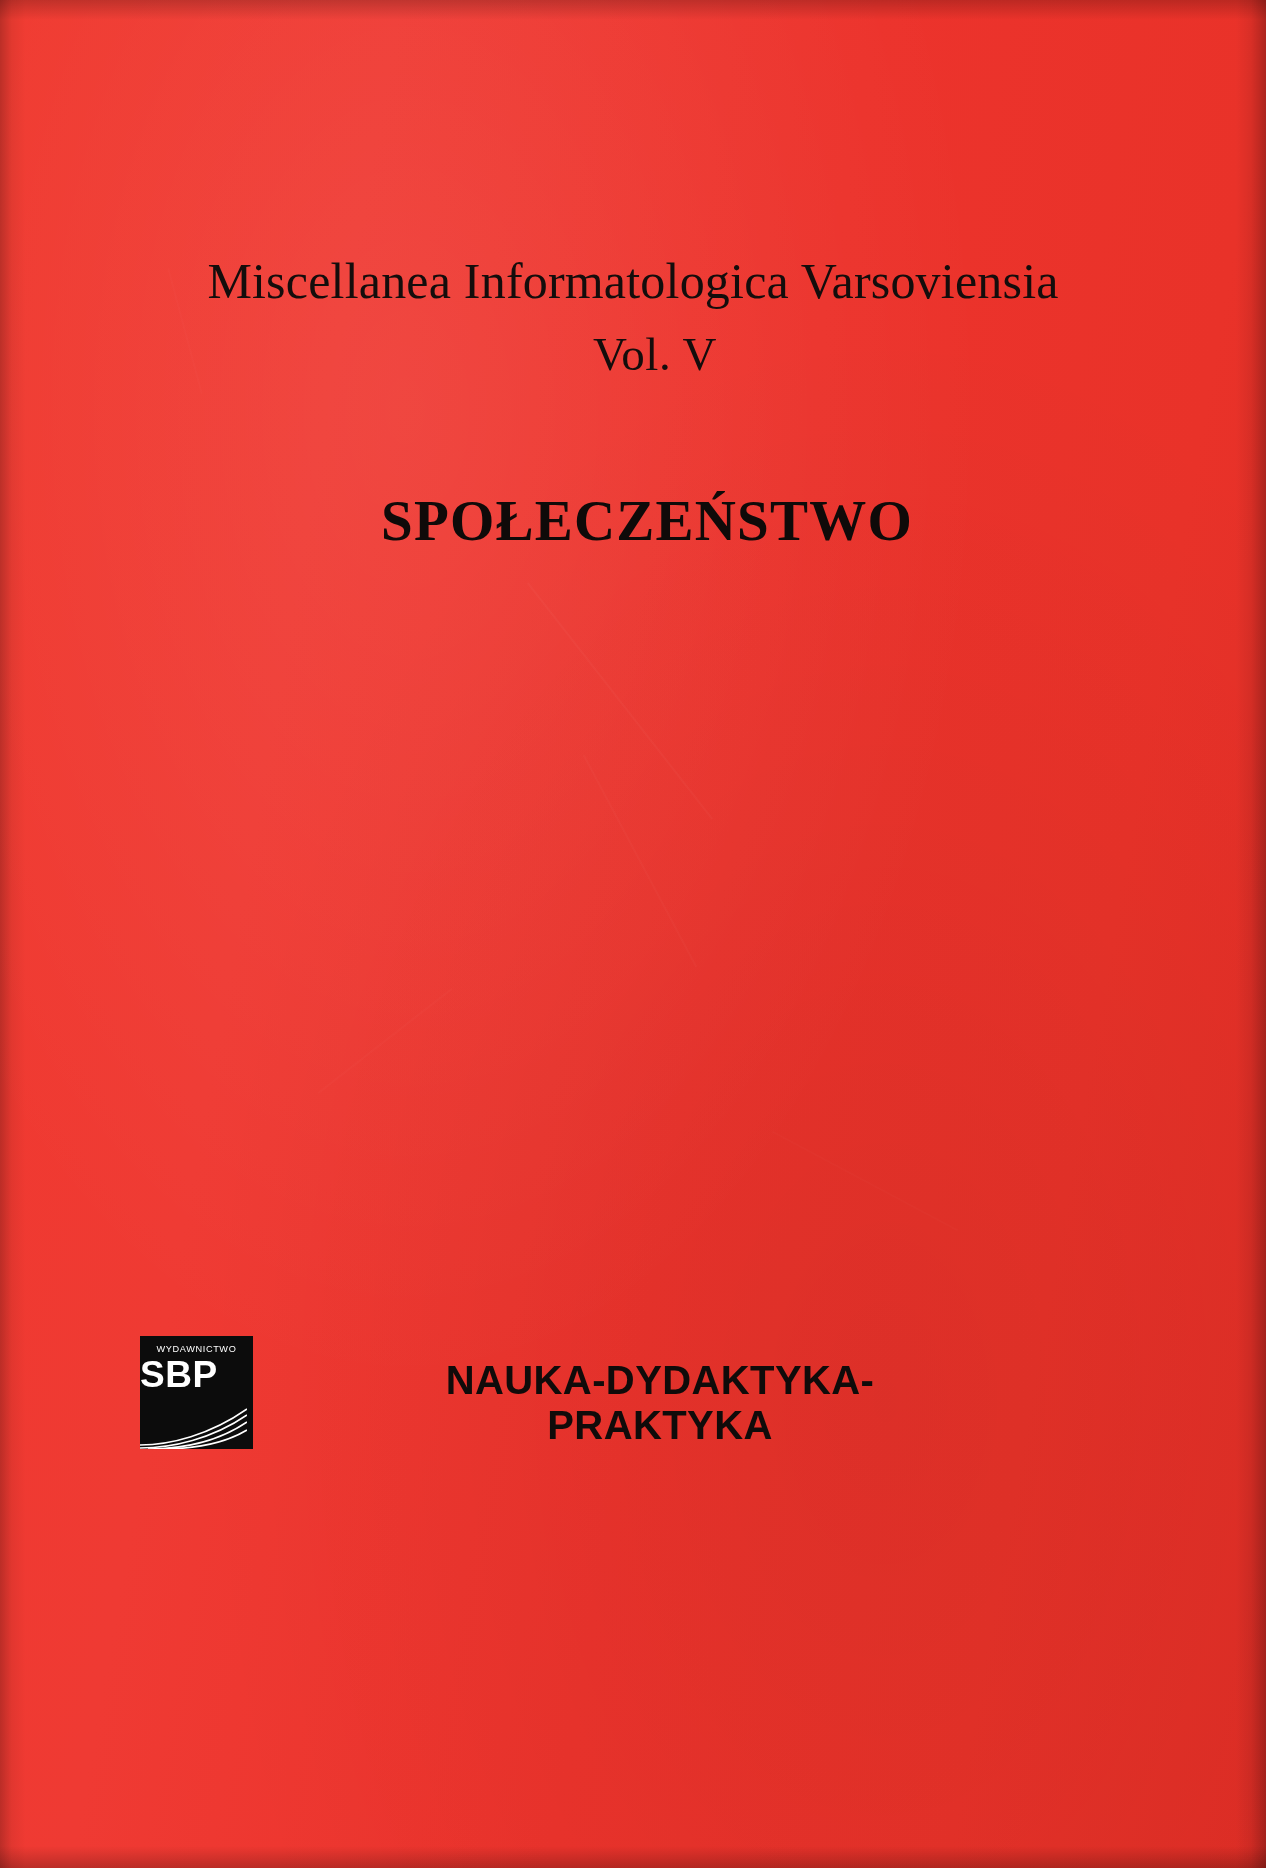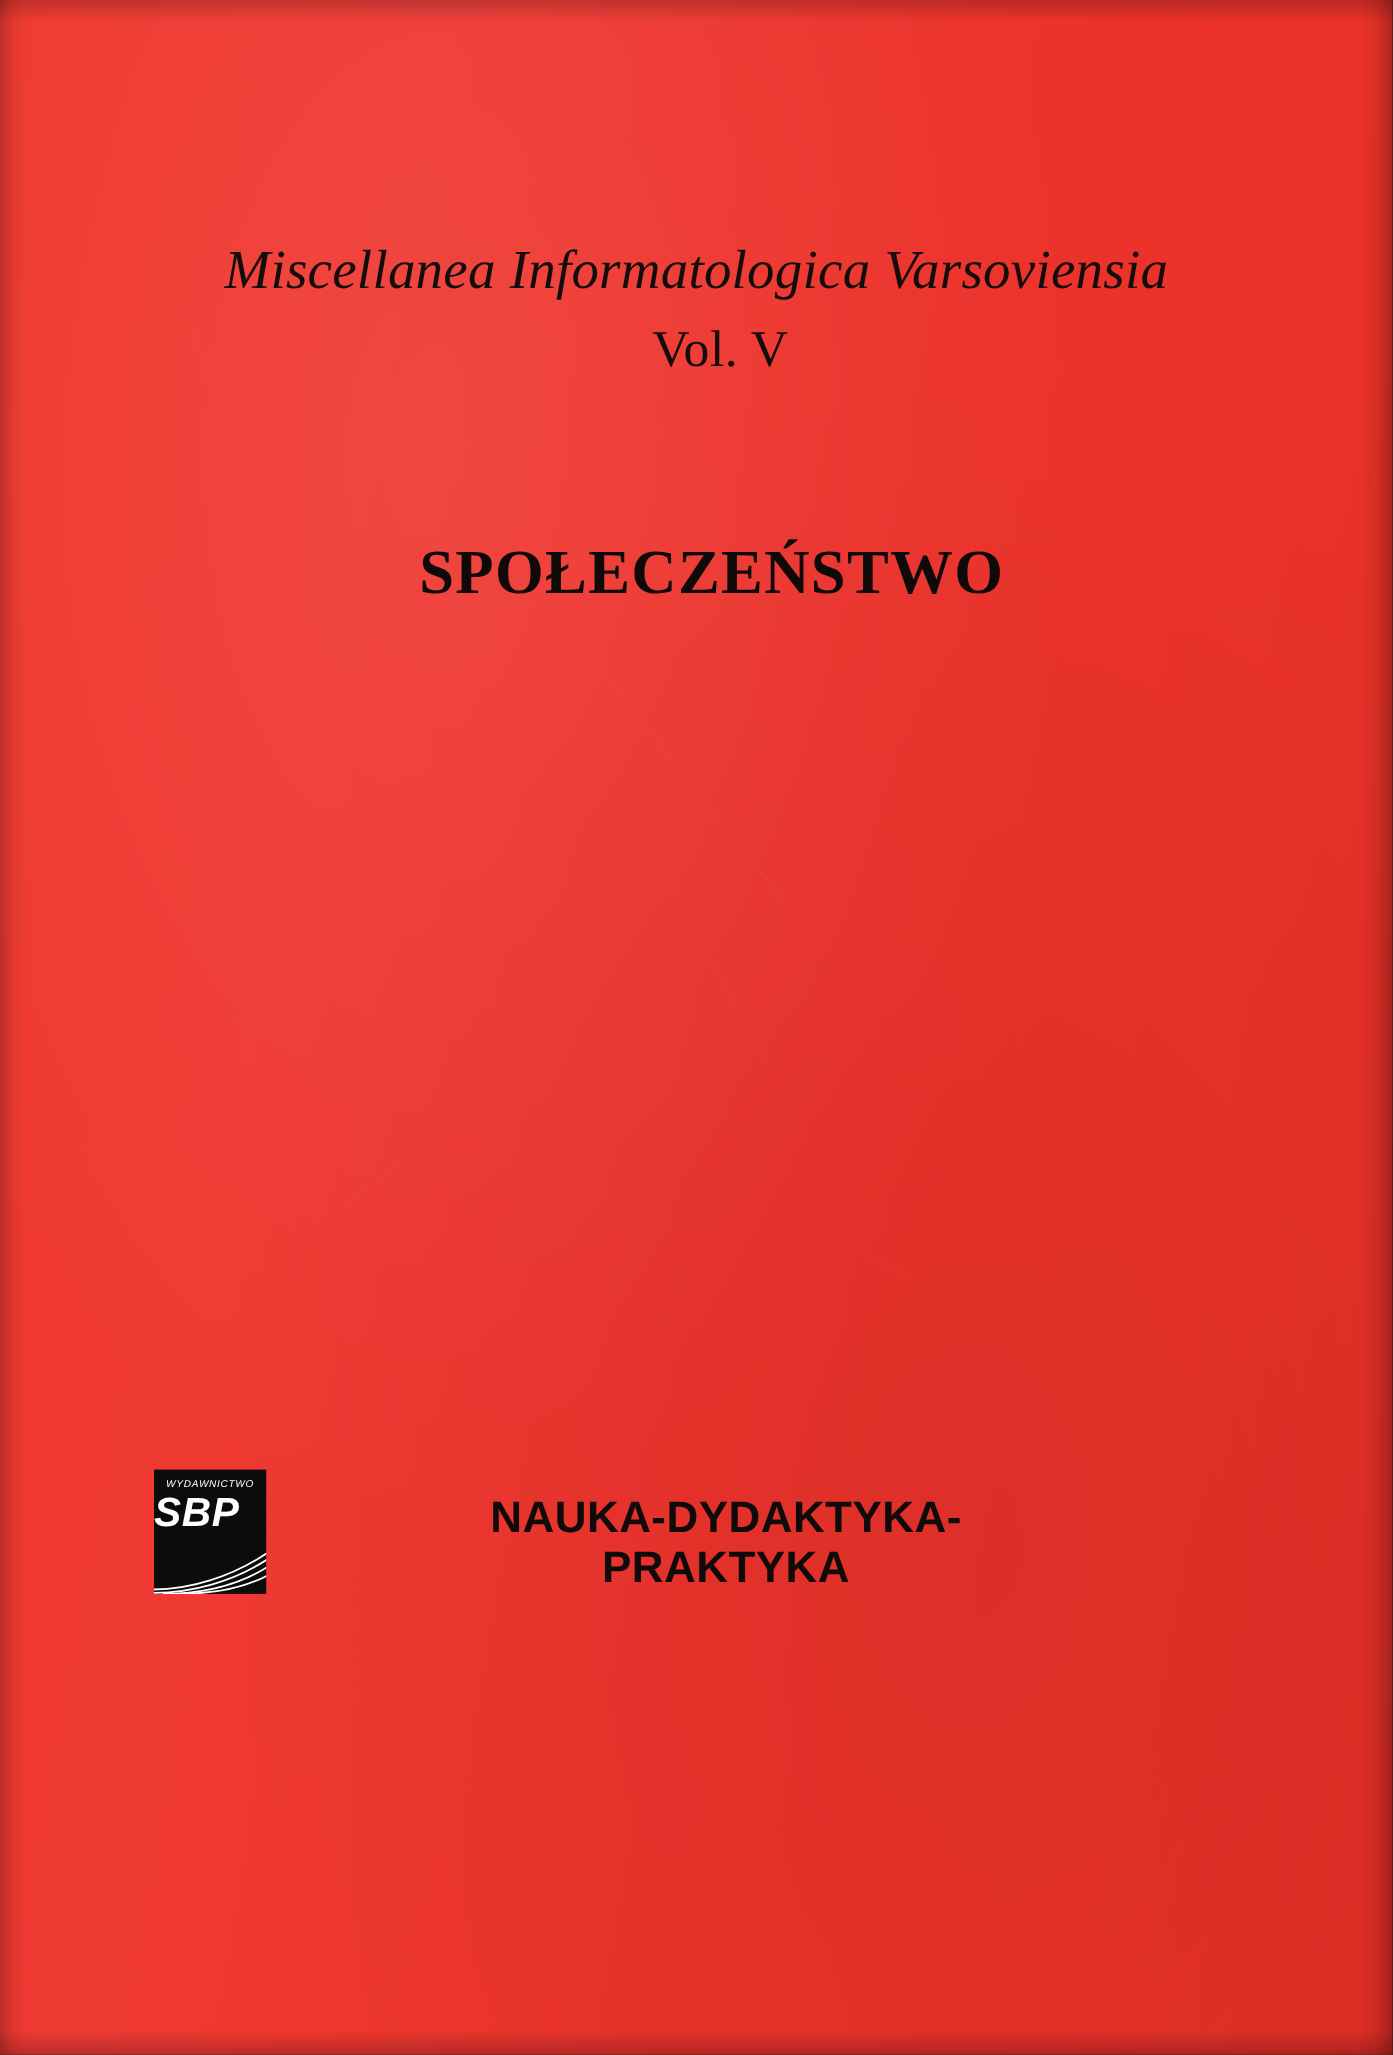--- a/index.html
+++ b/index.html
@@ -51,25 +51,25 @@
   }
 
   .series {
     position: absolute;
     left: 0; right: 0;
     top: 218px;
     text-align: center;
     color: #140d0c;
   }
   .series-title {
-    font-style: italic;
     font-size: 50px;
     letter-spacing: 0.2px;
     line-height: 1.1;
     white-space: nowrap;
+    margin-top: 36px;
   }
   .series-vol {
     font-size: 47px;
     margin-top: 18px;
     letter-spacing: 0.5px;
     margin-left: 44px;
   }
 
   .main-title {
     position: absolute;
@@ -95,25 +95,24 @@
     font-weight: bold;
     font-size: 40px;
     letter-spacing: 0.4px;
     color: #100b0a;
   }
 
   .logo {
     position: absolute;
     left: 140px;
     top: 1336px;
-    width: 102px;
+    width: 113px;
     height: 113px;
     background: #0c0c0c;
     overflow: hidden;
-    font-style: italic;
   }
   .logo-top {
     color: #ffffff;
     font-family: "Liberation Sans", sans-serif;
     font-size: 9px;
     letter-spacing: 0.6px;
     text-align: center;
     margin-top: 8px;
     transform: scaleX(1.02);
   }

